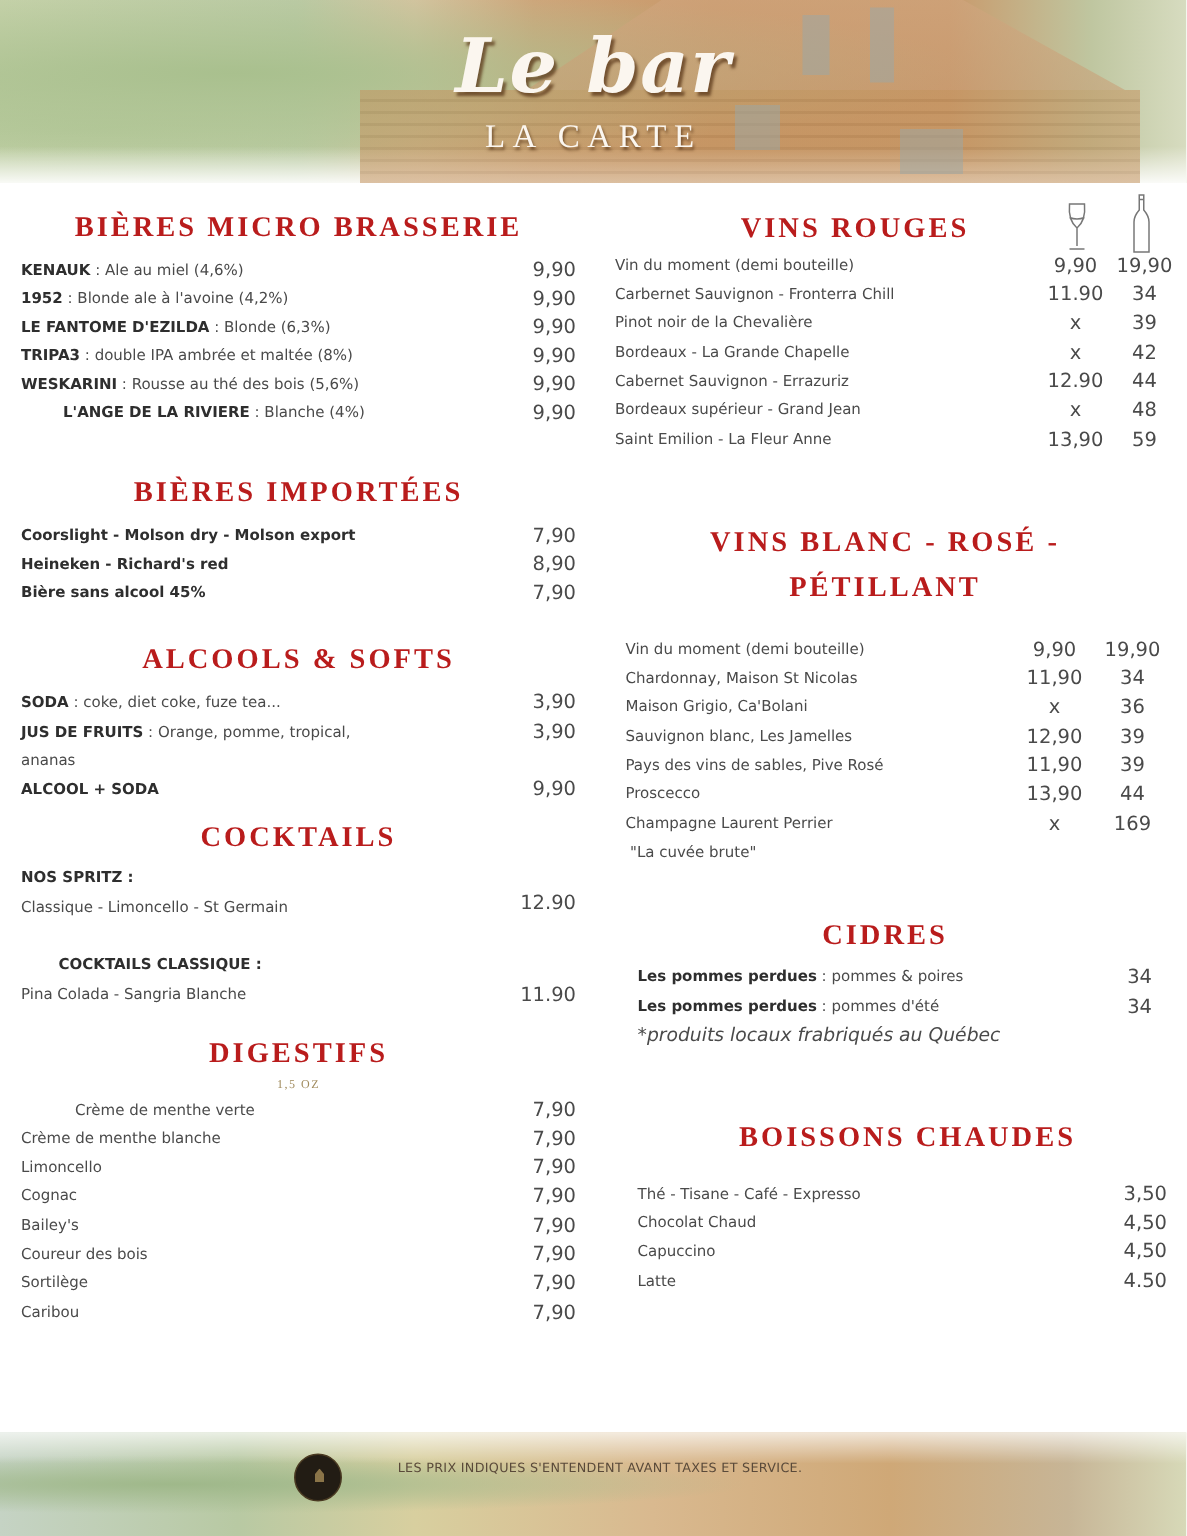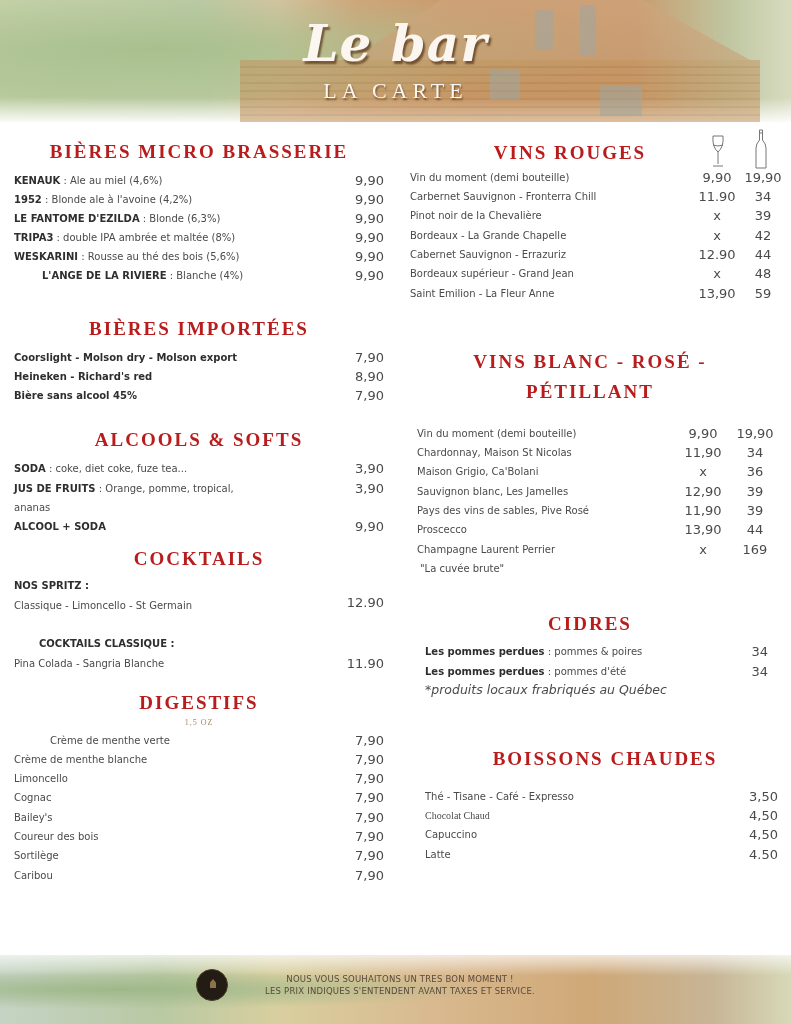--- a/index.html
+++ b/index.html
@@ -218,27 +218,26 @@
   <div class="section-title" style="left:90px;top:613px;width:200px;">CIDRES</div>
   <div class="row" style="left:25px;top:642px;"><b>Les pommes perdues</b><span> : pommes &amp; poires</span></div>
   <div class="price" style="left:310px;top:642px;width:58px;">34</div>
   <div class="row" style="left:25px;top:662px;"><b>Les pommes perdues</b><span> : pommes d'été</span></div>
   <div class="price" style="left:310px;top:662px;width:58px;">34</div>
   <div class="italic-note" style="left:25px;top:682px;">*produits locaux frabriqués au Québec</div>
 
   <div class="section-title" style="left:0;top:748px;width:410px;">BOISSONS CHAUDES</div>
   <div class="row" style="left:25px;top:787px;">Thé - Tisane - Café - Expresso</div>
   <div class="price" style="left:310px;top:787px;width:68px;">3,50</div>
-  <div class="row" style="left:25px;top:806px;font-family:Liberation Serif, serif;">Chocolat Chaud</div>
+  <div class="row" style="left:25px;top:806px;">Chocolat Chaud</div>
   <div class="price" style="left:310px;top:806px;width:68px;">4,50</div>
   <div class="row" style="left:25px;top:825px;">Capuccino</div>
   <div class="price" style="left:310px;top:825px;width:68px;">4,50</div>
   <div class="row" style="left:25px;top:845px;">Latte</div>
   <div class="price" style="left:310px;top:845px;width:68px;">4.50</div>
 </div>
 
 <div class="footer">
   <div class="footer-logo"></div>
   <div class="footer-text">
-    <div>NOUS VOUS SOUHAITONS UN TRES BON MOMENT !</div>
     <div>LES PRIX INDIQUES S'ENTENDENT AVANT TAXES ET SERVICE.</div>
   </div>
 </div>
 
 </body></html>

